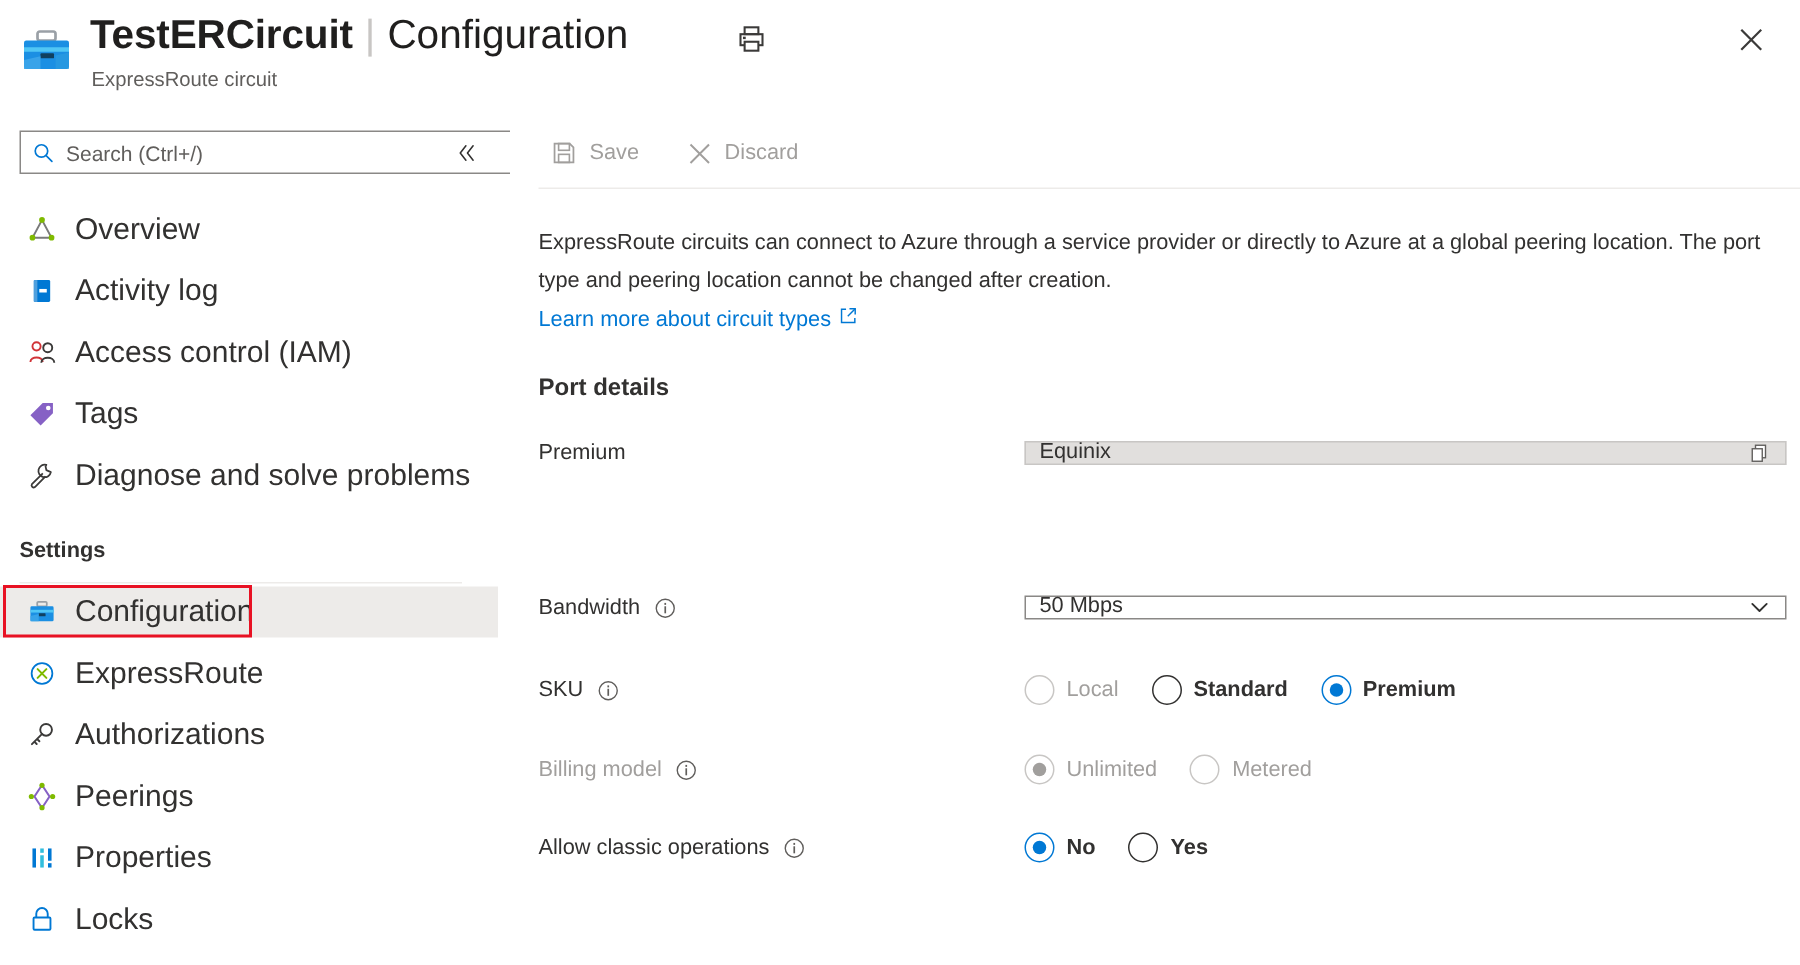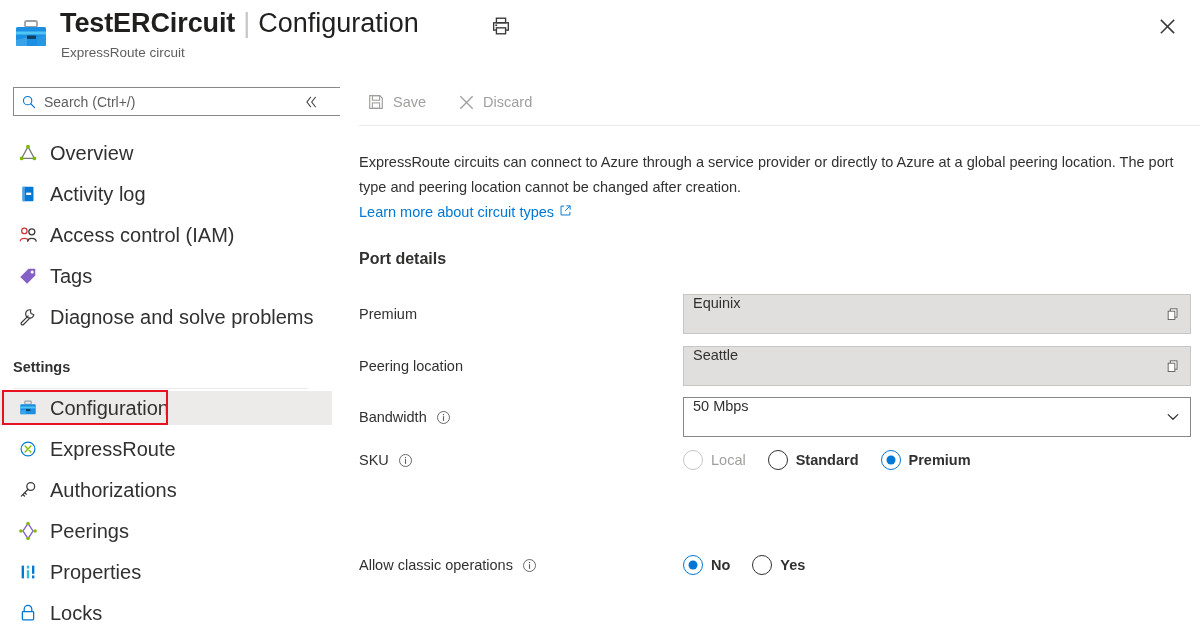--- a/index.html
+++ b/index.html
@@ -270,25 +270,25 @@
   .info-icon {
     margin-left: 9px;
     width: 15px; height: 15px;
     display: inline-flex;
     align-items: center;
     justify-content: center;
     flex: none;
   }
 
   .text-field {
-    width: 508px; height: 40px;
+    width: 508px; height: 16px;
     border: 1px solid #8a8886;
     box-sizing: border-box;
     display: flex;
-    align-items: flex-start;
+    align-items: flex-end;
     position: relative;
     background: #ffffff;
   }
   .text-field.readonly {
     background: #e1dfdd;
     border-color: #c8c6c4;
   }
   .text-field .field-value {
     font-size: 14.5px;
     color: #323130;
@@ -591,34 +591,20 @@
       <span class="field-value">Equinix</span>
       <span class="field-action">
         <svg viewBox="0 0 18 18" width="15" height="15">
           <rect x="5.2" y="2.2" width="8" height="10" fill="#ffffff" stroke="#605e5c" stroke-width="1.1"></rect>
           <rect x="2.6" y="5" width="8" height="10" fill="#ffffff" stroke="#605e5c" stroke-width="1.1"></rect>
         </svg>
       </span>
     </div>
   </div>
 
-  <div class="form-row" style="top:268px">
-    <div class="form-label">
-      <span>Peering location</span>
-    </div>
-    <div class="text-field readonly">
-      <span class="field-value">Seattle</span>
-      <span class="field-action">
-        <svg viewBox="0 0 18 18" width="15" height="15">
-          <rect x="5.2" y="2.2" width="8" height="10" fill="#ffffff" stroke="#605e5c" stroke-width="1.1"></rect>
-          <rect x="2.6" y="5" width="8" height="10" fill="#ffffff" stroke="#605e5c" stroke-width="1.1"></rect>
-        </svg>
-      </span>
-    </div>
-  </div>
 
   <div class="form-row" style="top:319px">
     <div class="form-label">
       <span>Bandwidth</span>
       <span class="info-icon">
         <svg viewBox="0 0 16 16" width="15" height="15">
           <circle cx="8" cy="8" r="6.4" fill="none" stroke="#605e5c" stroke-width="1"></circle>
           <rect x="7.4" y="6.6" width="1.2" height="5" fill="#605e5c"></rect>
           <rect x="7.4" y="4.2" width="1.2" height="1.4" fill="#605e5c"></rect>
         </svg>
@@ -654,20 +640,42 @@
         <span class="radio-dot"></span>
         <span class="radio-label bold">Standard</span>
       </div>
       <div class="radio-option">
         <span class="radio-dot checked"></span>
         <span class="radio-label bold">Premium</span>
       </div>
     </div>
   </div>
 
+  <div class="form-row" style="top:425px">
+    <div class="form-label disabled">
+      <span>Billing model</span>
+      <span class="info-icon">
+        <svg viewBox="0 0 16 16" width="15" height="15">
+          <circle cx="8" cy="8" r="6.4" fill="none" stroke="#605e5c" stroke-width="1"></circle>
+          <rect x="7.4" y="6.6" width="1.2" height="5" fill="#605e5c"></rect>
+          <rect x="7.4" y="4.2" width="1.2" height="1.4" fill="#605e5c"></rect>
+        </svg>
+      </span>
+    </div>
+    <div class="radio-group">
+      <div class="radio-option">
+        <span class="radio-dot disabled checked"></span>
+        <span class="radio-label disabled">Unlimited</span>
+      </div>
+      <div class="radio-option">
+        <span class="radio-dot disabled"></span>
+        <span class="radio-label disabled">Metered</span>
+      </div>
+    </div>
+  </div>
 
   <div class="form-row" style="top:477px">
     <div class="form-label">
       <span>Allow classic operations</span>
       <span class="info-icon">
         <svg viewBox="0 0 16 16" width="15" height="15">
           <circle cx="8" cy="8" r="6.4" fill="none" stroke="#605e5c" stroke-width="1"></circle>
           <rect x="7.4" y="6.6" width="1.2" height="5" fill="#605e5c"></rect>
           <rect x="7.4" y="4.2" width="1.2" height="1.4" fill="#605e5c"></rect>
         </svg>

